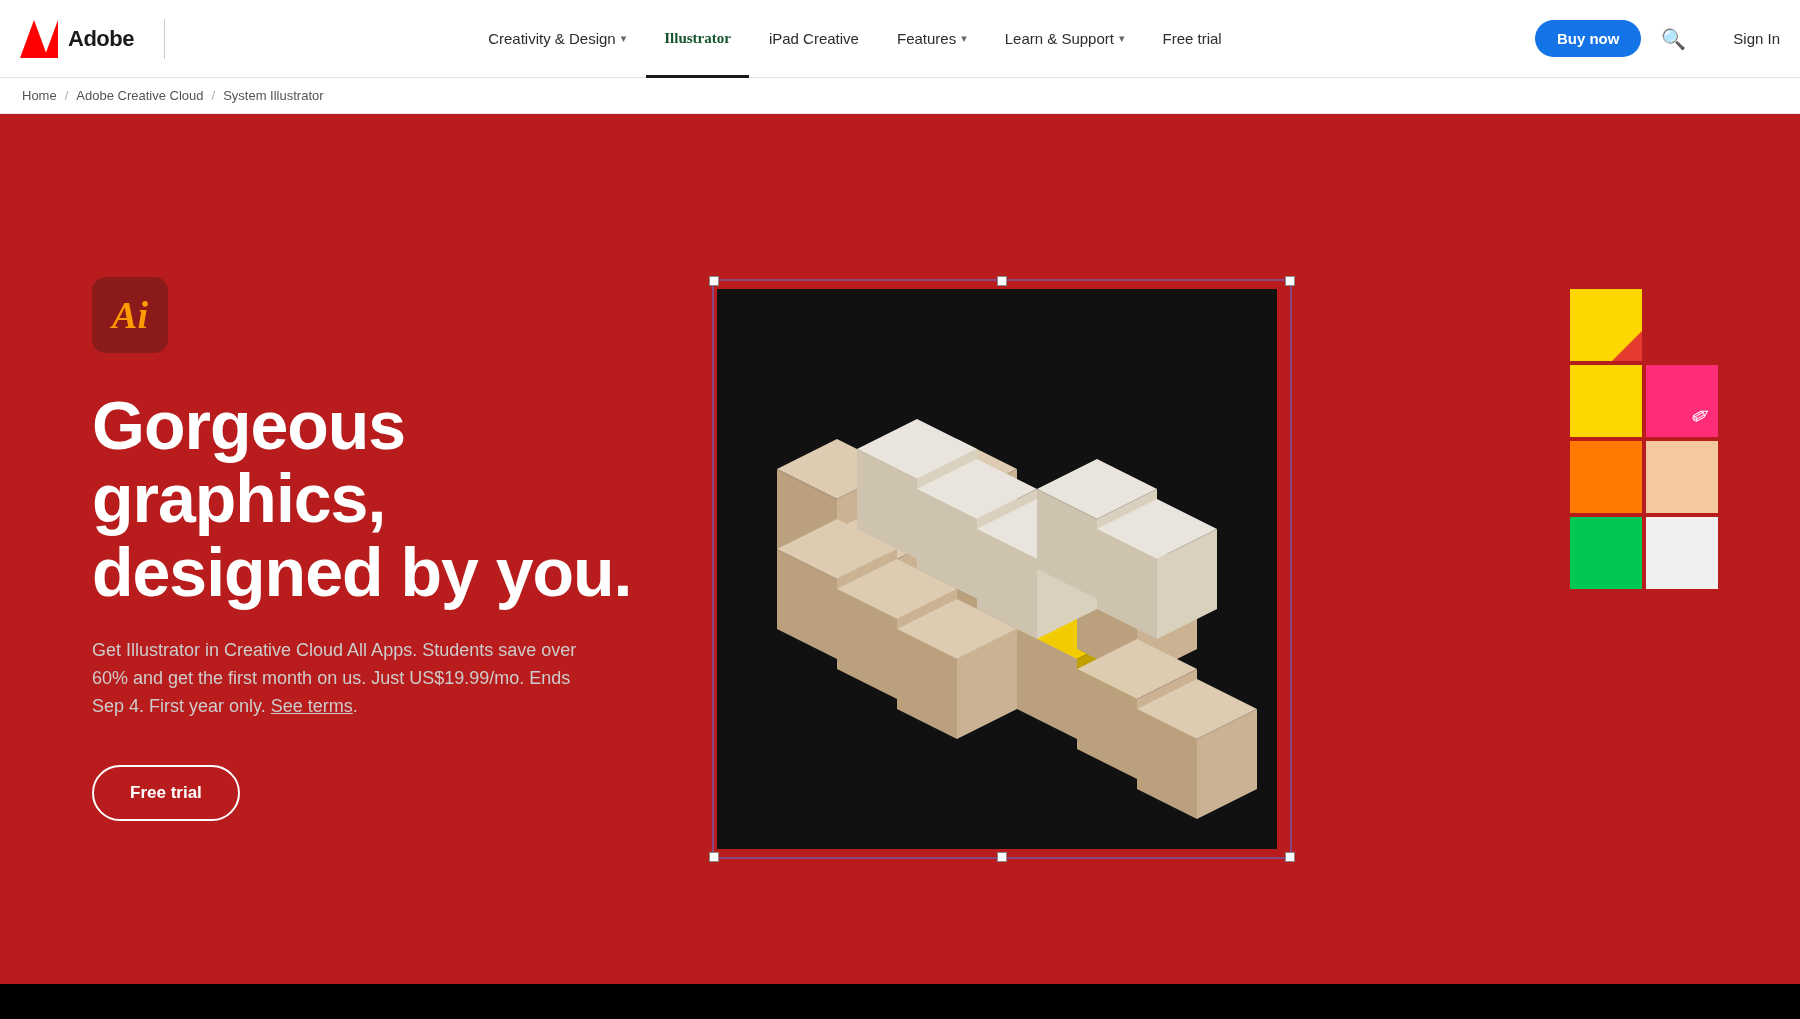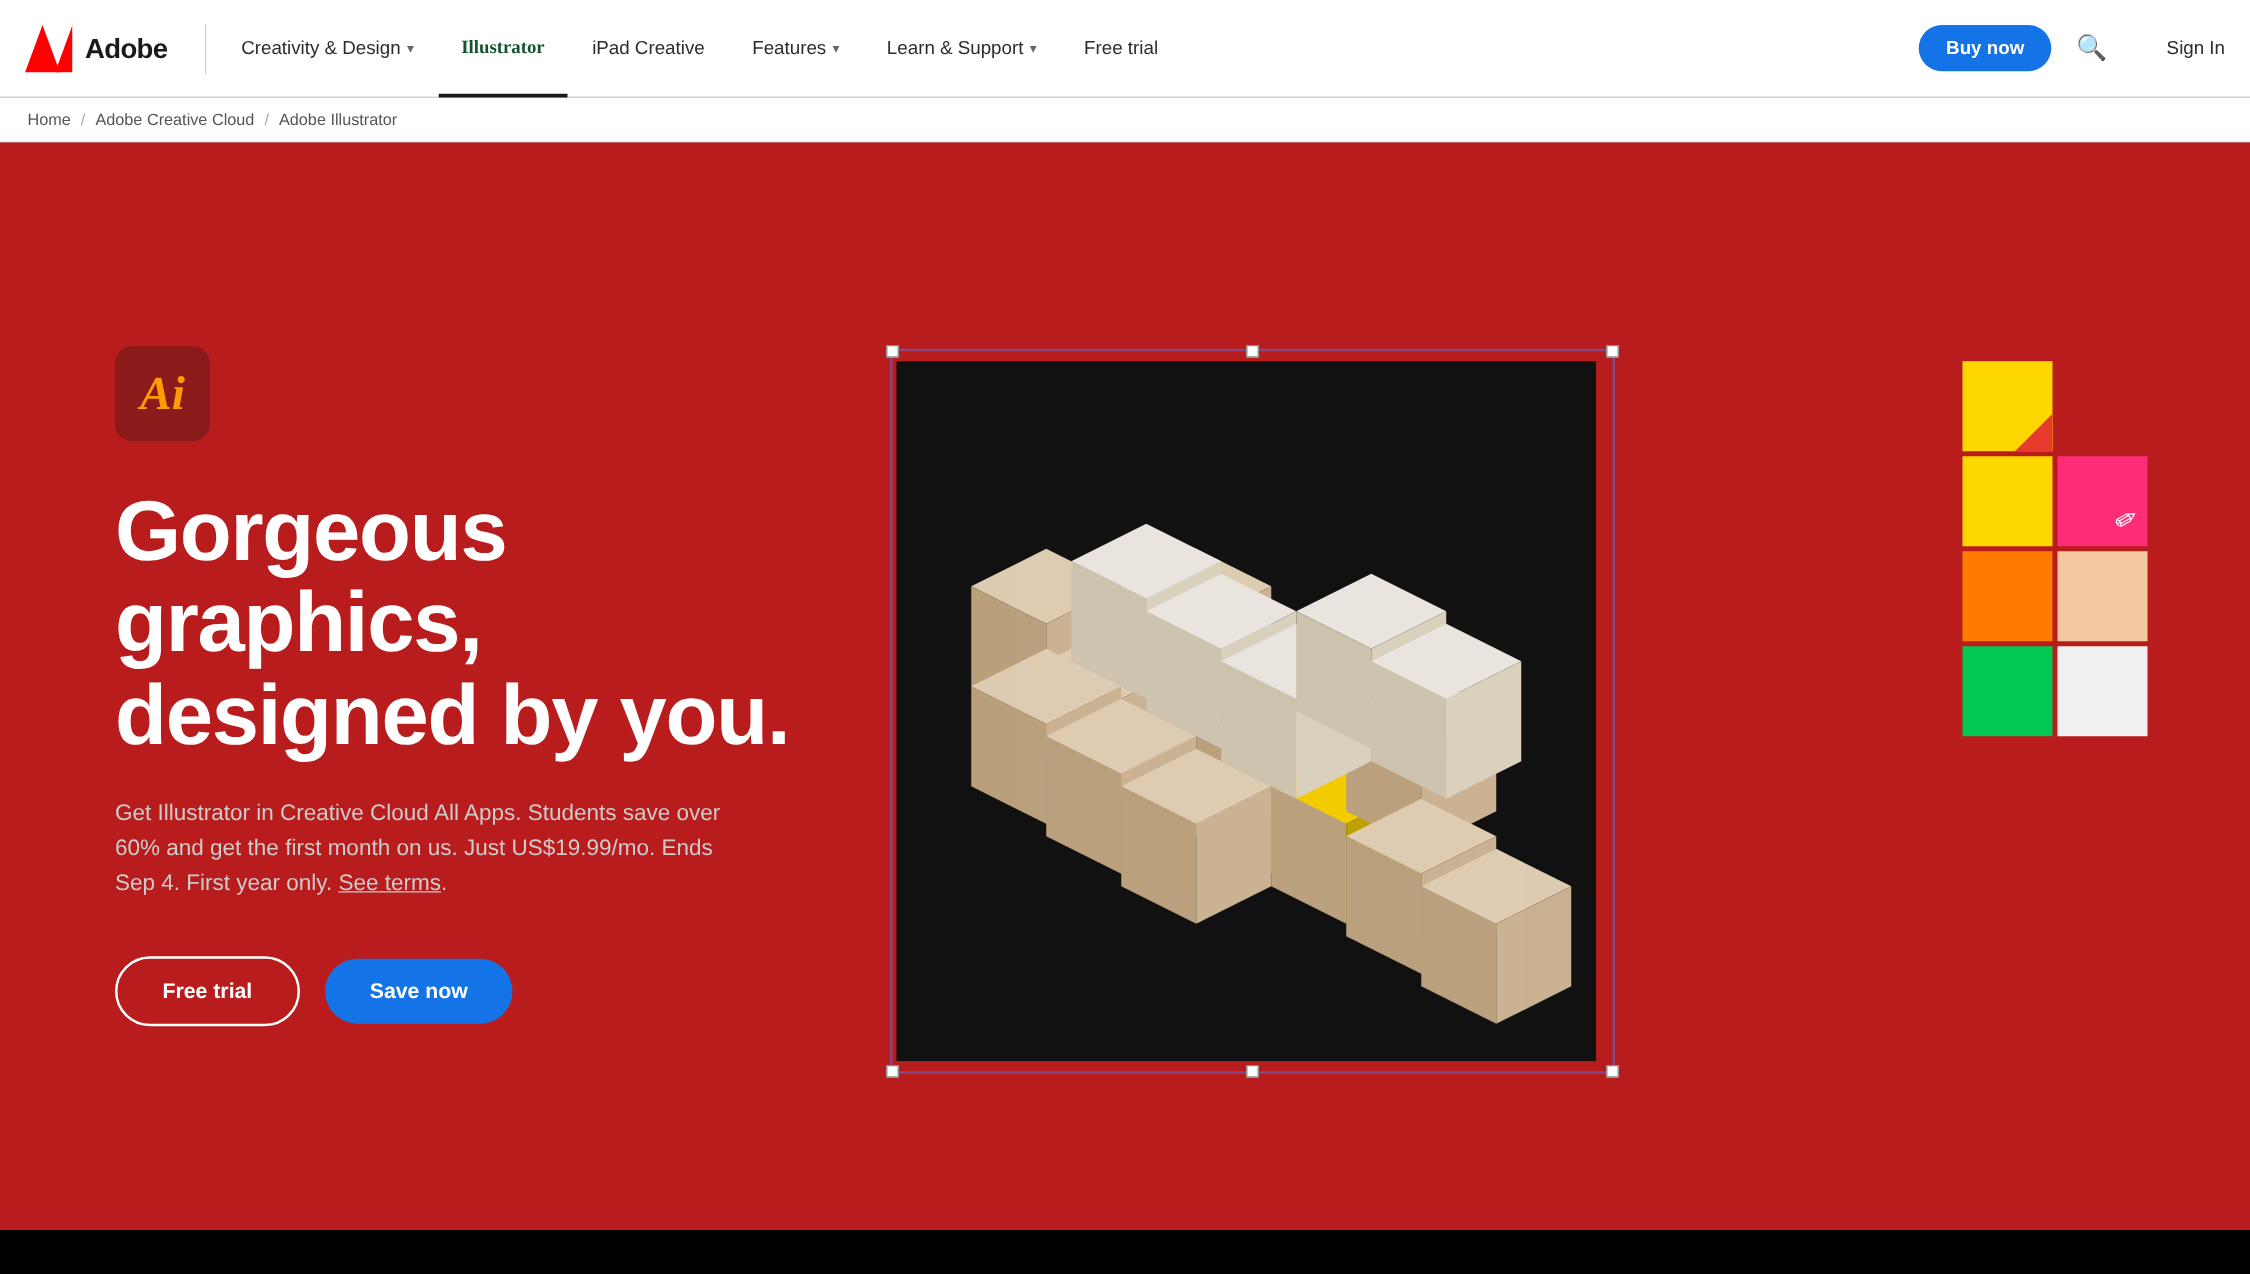--- a/index.html
+++ b/index.html
@@ -36,20 +36,21 @@
       width: 1px;
       height: 40px;
       background: #ccc;
       margin: 0 10px;
     }
     .nav-items {
       display: flex;
       align-items: center;
       flex: 1;
       gap: 2px;
+      justify-content: center;
     }
     .nav-item {
       padding: 0 18px;
       height: 78px;
       display: flex;
       align-items: center;
       font-size: 15px;
       color: #2c2c2c;
       cursor: pointer;
       text-decoration: none;
@@ -319,34 +320,33 @@
     <span class="nav-search-icon">🔍</span>
     <span class="nav-signin">Sign In</span>
   </div>
 </nav>
 
 <div class="breadcrumb">
   <a href="#">Home</a>
   <span class="breadcrumb-sep">/</span>
   <a href="#">Adobe Creative Cloud</a>
   <span class="breadcrumb-sep">/</span>
-  <span>Adobe Illustrator</span>
+  <span>System Illustrator</span>
 </div>
 
 <section class="hero">
   <div class="hero-content">
     <div class="ai-icon">Ai</div>
     <h1 class="hero-headline">Gorgeous graphics, designed by you.</h1>
     <p class="hero-subtext">
       <span>Get Illustrator in Creative Cloud All Apps. Students save over 60% and get the first month on us. Just US$19.99/mo. Ends Sep 4. First year only.</span>
       <a href="#">See terms</a>.
     </p>
     <div class="hero-buttons">
       <a class="btn-free-trial" href="#">Free trial</a>
-      <a class="btn-save-now" href="#">Save now</a>
     </div>
   </div>
 
   <div class="hero-visual">
 
     <div class="canvas-frame">
       <div class="canvas-handle tl"></div>
       <div class="canvas-handle tr"></div>
       <div class="canvas-handle bl"></div>
       <div class="canvas-handle br"></div>

